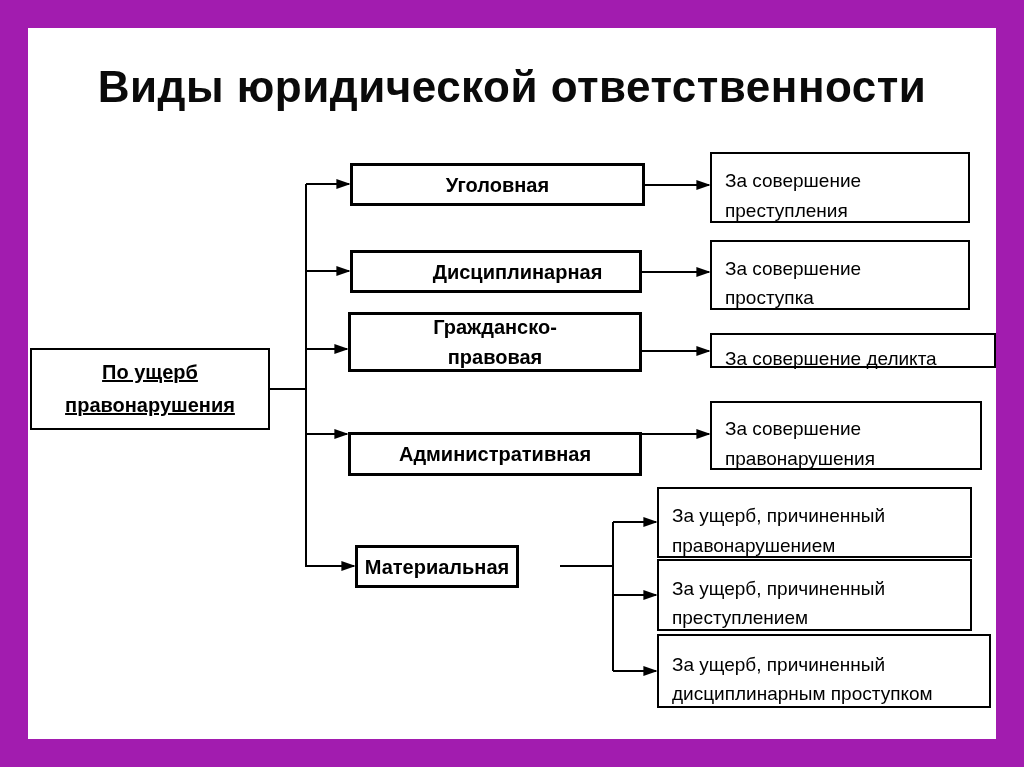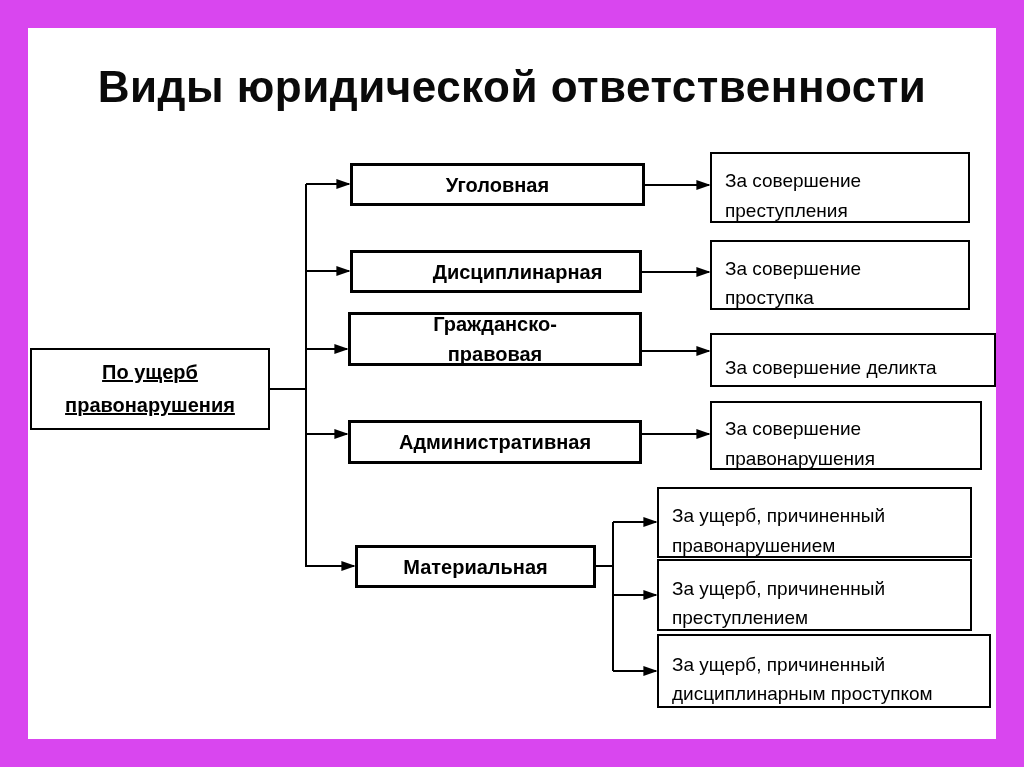--- a/index.html
+++ b/index.html
@@ -3,21 +3,21 @@
 <meta charset="utf-8">
 <style>
   * { margin: 0; padding: 0; box-sizing: border-box; }
   html, body { width: 1024px; height: 767px; }
   body { font-family: "Liberation Sans", sans-serif; }
 
   .frame {
     position: relative;
     width: 1024px;
     height: 767px;
-    background: #d946ef;
+    background: #a21caf;
     overflow: hidden;
     text-decoration: underline;
   }
   .canvas {
     position: absolute;
     left: 28px; top: 28px; right: 28px; bottom: 28px;
     background: #ffffff;
   }
   .title {
     position: absolute;
@@ -53,35 +53,35 @@
 
   .branch {
     border-width: 3px;
     justify-content: center; text-align: center;
     font-size: 20px; font-weight: 700;
   }
   .branch .lbl { line-height: 1.5; }
 
   .b1 { left: 350px; top: 163px; width: 295px; height: 43px; }
   .b2 { left: 350px; top: 250px; width: 292px; height: 43px; padding-left: 43px; }
-  .b3 { left: 348px; top: 312px; width: 294px; height: 54px; justify-content: flex-end; }
-  .b4 { left: 348px; top: 420px; width: 294px; height: 44px; }
-  .b5 { left: 355px; top: 545px; width: 241px; height: 43px; text-align: center; }
+  .b3 { left: 348px; top: 312px; width: 294px; height: 60px; justify-content: flex-end; }
+  .b4 { left: 348px; top: 432px; width: 294px; height: 44px; }
+  .b5 { left: 355px; top: 545px; width: 164px; height: 43px; text-align: center; }
 
   .result {
     font-size: 19px;
     font-weight: 400;
     padding: 20px 10px 4px 13px;
     text-align: left;
   }
   .result .lbl { line-height: 1.55; }
 
   .r1 { left: 710px; top: 152px; width: 260px; height: 71px; }
   .r2 { left: 710px; top: 240px; width: 260px; height: 70px; }
-  .r3 { left: 710px; top: 333px; width: 286px; height: 54px; }
+  .r3 { left: 710px; top: 333px; width: 286px; height: 35px; }
   .r4 { left: 710px; top: 401px; width: 272px; height: 69px; }
   .r5 { left: 657px; top: 487px; width: 315px; height: 71px; }
   .r6 { left: 657px; top: 559px; width: 315px; height: 72px; }
   .r7 { left: 657px; top: 634px; width: 334px; height: 74px; }
 </style>
 </head>
 <body>
 
 <div class="frame">
   <div class="canvas"></div>

